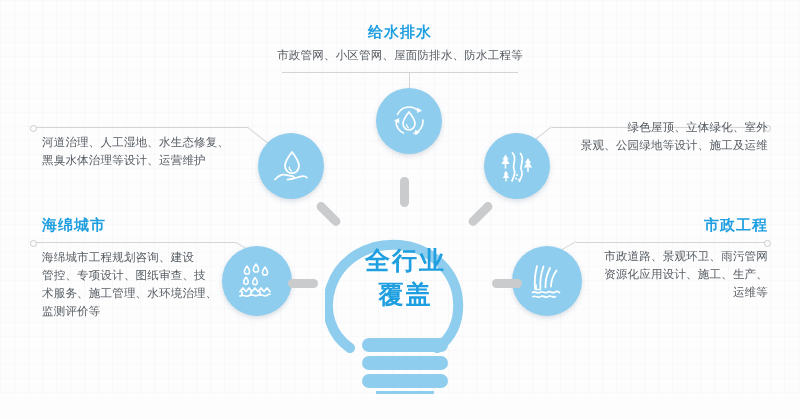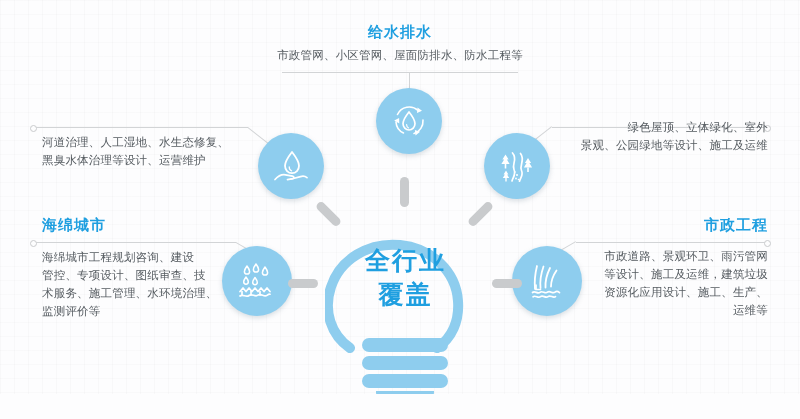--- a/index.html
+++ b/index.html
@@ -183,21 +183,20 @@
   </div>
 
   <div class="block right-block" style="left:560px;top:215px;width:208px;">
     <div class="heading">市政工程</div>
   </div>
   <div class="enddot" style="left:764px;top:240px;"></div>
   <div class="rule" style="left:576px;top:242px;width:189px;"></div>
   <div class="diag" style="left:576px;top:242px;width:24px;transform:rotate(150deg);"></div>
   <div class="block right-block" style="left:548px;top:248px;width:220px;font-family:Liberation Mono, monospace;">
     <div class="desc">市政道路、景观环卫、雨污管网</div>
-    <div class="desc">等设计、施工及运维，建筑垃圾</div>
     <div class="desc">资源化应用设计、施工、生产、</div>
     <div class="desc">运维等</div>
   </div>
 
   <div class="icon-circle" style="left:512px;top:246px;width:70px;height:70px;">
     <svg width="46" height="46" viewBox="0 0 46 46">
       <g fill="none" stroke="#ffffff" stroke-width="1.8" stroke-linecap="round">
         <path d="M13 8 C13 8 10 20 11 31"></path>
         <path d="M19.5 8.5 C19.5 8.5 15.5 20 16.5 30"></path>
         <path d="M26 10 C26 10 21 20 21.5 29.5"></path>

